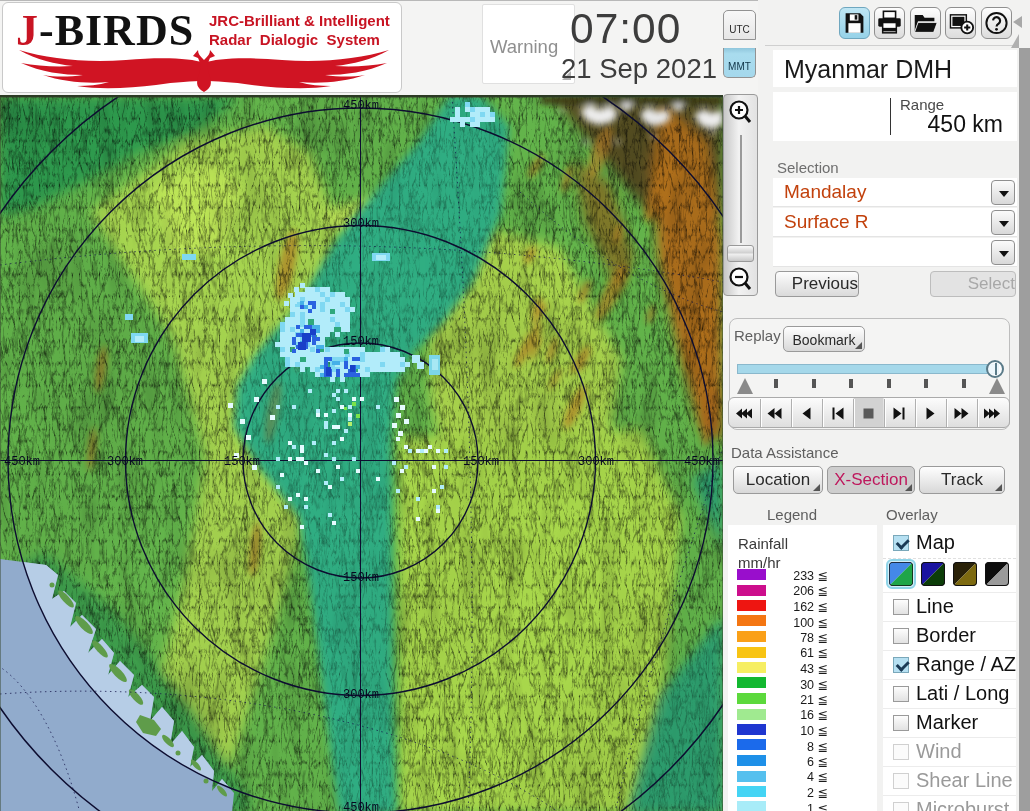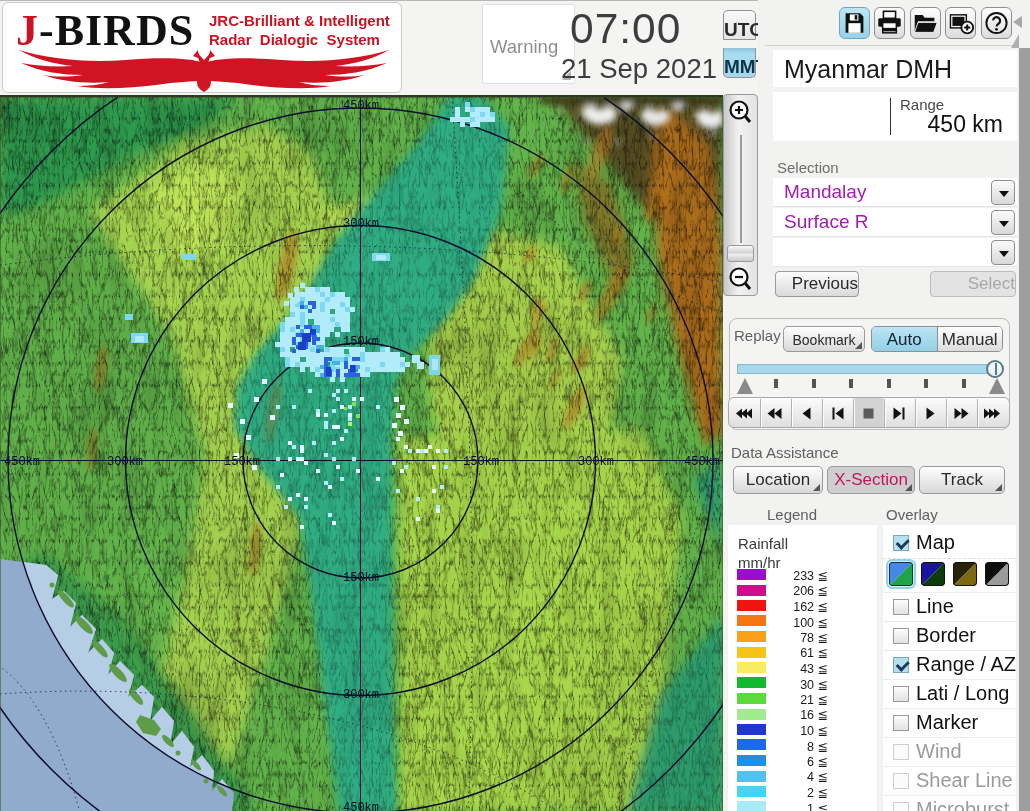--- a/index.html
+++ b/index.html
@@ -8,21 +8,21 @@
 #header{position:absolute;left:0;top:0;width:760px;height:95px;background:#f4f4f3;border-top:1px solid #b8b8b8}
 #logo{position:absolute;left:2px;top:1px;width:400px;height:91px;background:#fff;border:1px solid #c9c9c9;border-radius:6px}
 #jbirds{position:absolute;left:13px;top:2px;font-family:"Liberation Serif",serif;font-weight:bold;font-size:44px;letter-spacing:1px;color:#111}
 #jbirds .j{color:#c81423}
 #jrc{position:absolute;left:206px;top:8px;color:#c81423;font-weight:bold;font-size:15px;line-height:19px;white-space:nowrap}
 #warnbox{position:absolute;left:482px;top:3px;width:93px;height:80px;background:#fff;border:1px solid #e0e0e0;border-radius:2px}
 #warnbox span{position:absolute;left:7px;top:31px;font-size:18.5px;color:#8f8f8f}
 #grip{position:absolute;right:3px;bottom:3px;width:0;height:0;border-bottom:9px solid #b0b0b0;border-left:9px solid transparent}
 #time{position:absolute;left:570px;top:4px;width:150px;font-size:42.5px;color:#3d3d3d;letter-spacing:1px}
 #date{position:absolute;left:561px;top:52px;width:175px;font-size:27.5px;color:#3d3d3d;white-space:nowrap}
-.tzbtn{position:absolute;left:723px;width:33px;height:30px;border:1px solid #929292;font-size:19px;font-weight:bold;text-align:center;line-height:37px}
+.tzbtn{position:absolute;left:723px;width:33px;height:30px;border:1px solid #929292;font-size:10px;font-weight:normal;text-align:center;line-height:37px}
 #utc{top:9px;background:linear-gradient(#f8f8f8,#e6e6e6);border-radius:5px 5px 0 0;color:#2a2a2a}
 #mmt{top:47px;background:linear-gradient(#8fc6dc,#a9dcee 20%,#a5d8ec);border-top:none;border-radius:0 0 5px 5px;color:#0e3346}
 
 #map{position:absolute;left:0;top:95px;width:723px;height:716px;background:#58ae4a;border-top:2px solid #2c3a24}
 
 #zslider{position:absolute;left:723px;top:94px;width:35px;height:202px;background:linear-gradient(90deg,#c7c7c7,#f2f2f2 45%,#e2e2e2);border:1px solid #9a9a9a;border-radius:4px}
 .mag{position:absolute;left:3px;width:27px;height:27px}
 #ztrack{position:absolute;left:16px;top:40px;width:2px;height:108px;background:#9a9a9a}
 #zhandle{position:absolute;left:3px;top:150px;width:27px;height:17px;border:1px solid #999;border-radius:3px;background:linear-gradient(#fafafa,#d0d0d0 45%,#efefef 55%,#c8c8c8)}
 
@@ -34,21 +34,21 @@
 .tbtn.sel{background:linear-gradient(#bfe6f4,#96d2e8);border-color:#6fa7bf}
 #sep1{position:absolute;left:765px;top:45px;width:251px;height:1px;background:#cfcfcf}
 #mmbox{position:absolute;left:773px;top:50px;width:244px;height:37px;background:#fff}
 #mmbox span{position:absolute;left:11px;top:5px;font-size:25px;color:#1a1a1a}
 #rangebox{position:absolute;left:773px;top:92px;width:244px;height:49px;background:#fff}
 #rangebox .vl{position:absolute;left:117px;top:6px;width:1px;height:37px;background:#333}
 #rangebox .lab{position:absolute;left:127px;top:4px;font-size:15px;color:#4a4a4a}
 #rangebox .val{position:absolute;right:14px;top:19px;font-size:23px;color:#111}
 #sellab{position:absolute;left:777px;top:159px;font-size:15px;color:#6e6e6e}
 .drop{position:absolute;left:773px;width:244px;height:29px;background:#fff;border-bottom:1px solid #e4e4e4}
-.drop span{position:absolute;left:11px;top:3px;font-size:19px;color:#a21caf}
+.drop span{position:absolute;left:11px;top:3px;font-size:19px;color:#c2410c}
 .dbtn{position:absolute;right:2px;top:2px;width:24px;height:25px;border:1px solid #8f8f8f;border-radius:4px;background:linear-gradient(#fbfbfb,#d8d8d8)}
 .dbtn:after{content:"";position:absolute;left:7px;top:10px;border-left:5px solid transparent;border-right:5px solid transparent;border-top:6px solid #111}
 .pbtn{position:absolute;height:26px;border:1px solid #9a9a9a;border-radius:4px;background:linear-gradient(#fdfdfd,#dadada);font-size:17px;color:#2a2a2a;text-align:right;line-height:24px}
 .pbtn.dis{background:#e3e3e3;color:#a8a8a8;border-color:#bdbdbd}
 </style></head><body>
 <div id="app">
 <div id="header">
  <div id="logo">
   <div id="jbirds"><span class="j">J</span>-BIRDS</div>
   <div id="jrc">JRC-Brilliant &amp; Intelligent<br>Radar&nbsp; Dialogic&nbsp; System</div>
@@ -1628,24 +1628,20 @@
     </div>
 <div class="drop" style="top:238px">
       <span></span>
       <div class="dbtn"></div>
     </div>
 <div class="pbtn" style="left:775px;top:271px;width:84px">Previous</div>
 <div class="pbtn dis" style="left:930px;top:271px;width:86px">Select</div>
 <div id="replaybox"></div>
 <div id="replaylab">Replay</div>
 <div id="bookmark" class="gbtn" style="left:783px;top:326px;width:82px;height:26px"><span style="font-size:14px">Bookmark</span><div class="corner"></div></div>
-<div id="automan">
-      <div id="auto">Auto</div>
-      <div id="manual">Manual</div>
-    </div>
 <div id="rslider">
  <div id="rtrack"></div>
       <div id="rfill"></div>
  <div class="rtick" style="left:37px"></div>
       <div class="rtick" style="left:75px"></div>
       <div class="rtick" style="left:112px"></div>
       <div class="rtick" style="left:150px"></div>
       <div class="rtick" style="left:187px"></div>
       <div class="rtick" style="left:225px"></div>
  <div class="rtri" style="left:0px"></div>

